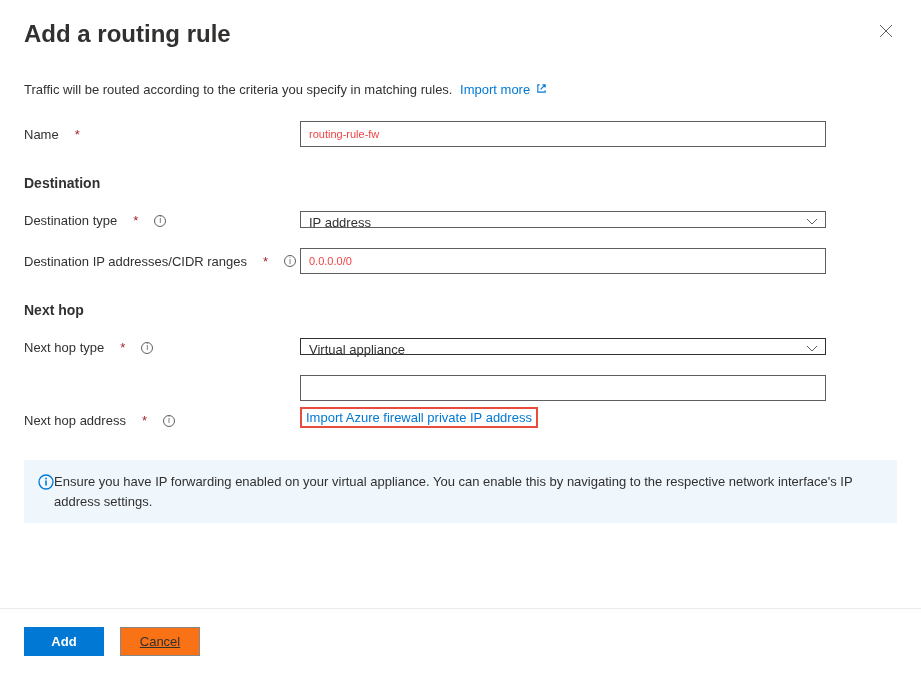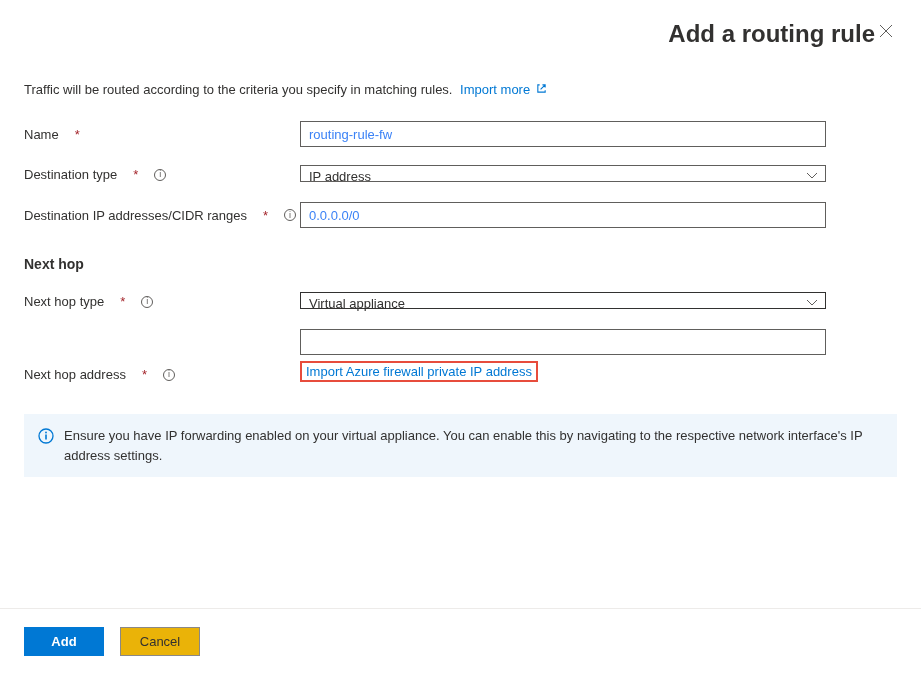--- a/index.html
+++ b/index.html
@@ -17,21 +17,21 @@
       position: relative;
     }
     .panel {
       padding: 20px 24px;
       height: 100%;
       display: flex;
       flex-direction: column;
     }
     .header {
       display: flex;
-      justify-content: flex-end;
+      justify-content: space-between;
       align-items: flex-start;
       margin-bottom: 34px;
     }
     .title {
       font-size: 24px;
       font-weight: 600;
       color: #323130;
     }
     .close-btn {
       background: none;
@@ -93,23 +93,23 @@
     }
     .form-control-wrap {
       flex: 1;
       max-width: 526px;
     }
     .text-input {
       width: 100%;
       height: 26px;
       padding: 3px 8px;
       border: 1px solid #605e5c;
-      font-size: 13px;
+      font-size: 11px;
       font-family: inherit;
-      color: #3b82f6;
+      color: #ef4444;
       background: #ffffff;
     }
     .select-wrap {
       position: relative;
       width: 100%;
     }
     .select-input {
       width: 100%;
       height: 17px;
       padding: 3px 28px 3px 8px;
@@ -151,21 +151,20 @@
       text-decoration: none;
       font-size: 13px;
       border: 2px solid #e74c3c;
       padding: 1px 4px;
     }
     .info-callout {
       background: #eff6fc;
       padding: 12px 14px;
       margin-top: 14px;
       display: flex;
-      gap: 10px;
       align-items: flex-start;
     }
     .callout-icon {
       flex-shrink: 0;
       margin-top: 2px;
     }
     .callout-icon svg {
       width: 16px;
       height: 16px;
     }
@@ -193,22 +192,23 @@
       border: 1px solid #8a8886;
       cursor: pointer;
     }
     .btn-primary {
       background: #0078d4;
       border-color: #0078d4;
       color: #ffffff;
       font-weight: 600;
     }
     .btn-secondary {
-      background: #eab308;
-      color: #323130;
+      background: #f97316;
+      color: #323130;
+      text-decoration: underline;
     }
     .next-hop-group {
       display: flex;
       align-items: flex-end;
       margin-bottom: 18px;
     }
     .next-hop-group .form-label {
       padding-top: 4px;
     }
   </style>
@@ -244,20 +244,21 @@
   <div class="form-row">
     <label class="form-label">
       <span>Name</span>
       <span class="required">*</span>
     </label>
     <div class="form-control-wrap">
       <input type="text" class="text-input" value="routing-rule-fw" style="">
     </div>
   </div>
 
+  <h2 class="section-heading">Destination</h2>
 
   <div class="form-row">
     <label class="form-label">
       <span>Destination type</span>
       <span class="required">*</span>
       <span class="info-icon">i</span>
     </label>
     <div class="form-control-wrap">
       <div class="select-wrap">
         <button class="select-input">

